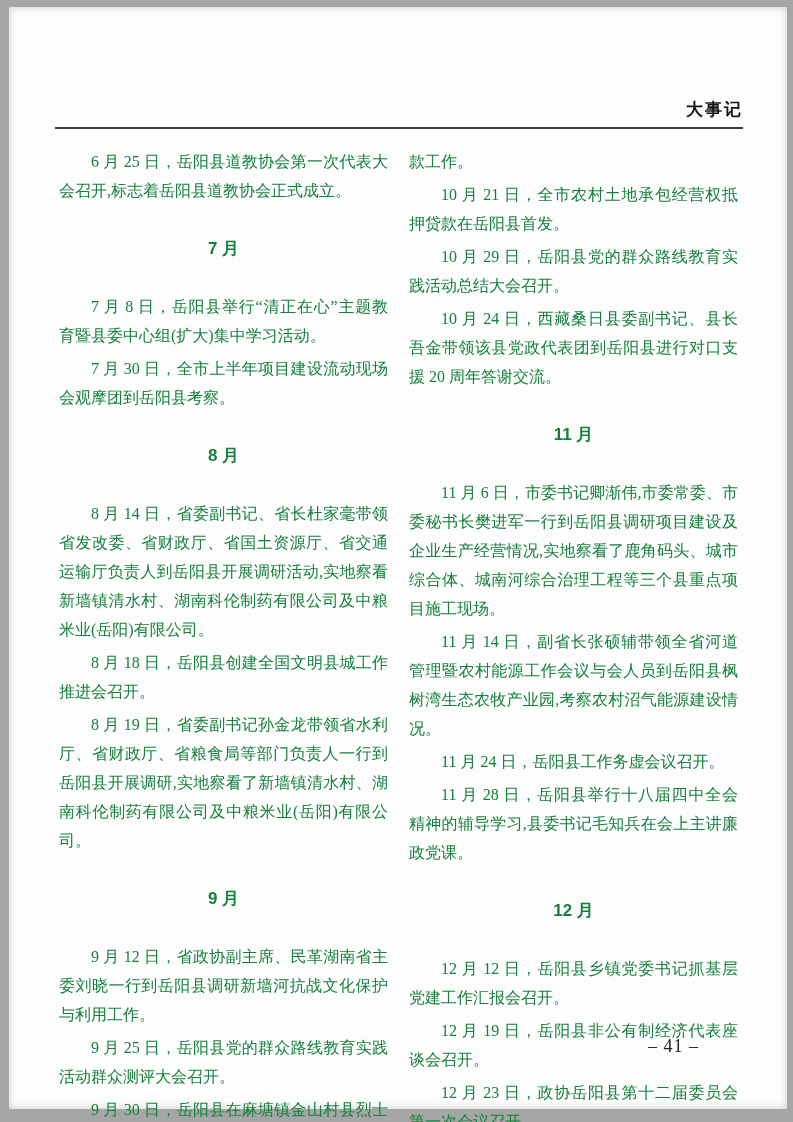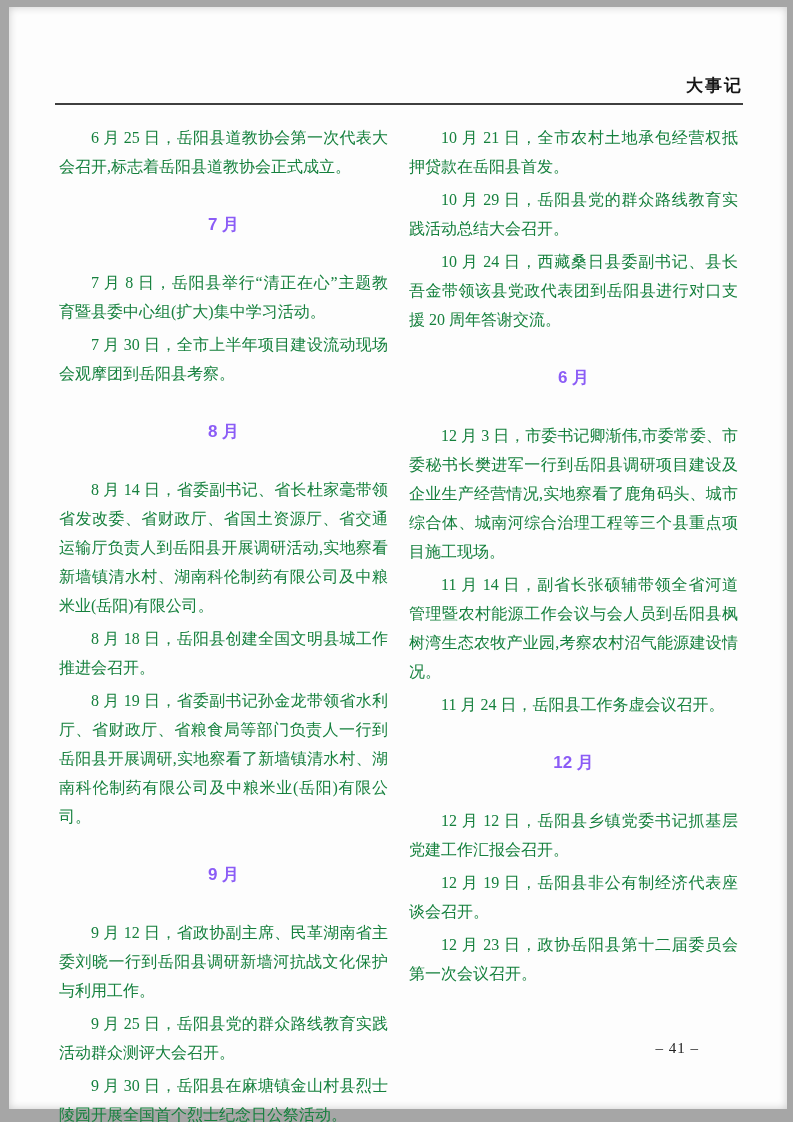--- a/index.html
+++ b/index.html
@@ -12,21 +12,21 @@
   }
   .page {
     position: absolute;
     left: 9px; top: 7px; right: 6px; bottom: 13px;
     background: #fdfdfd;
     box-shadow: inset 0 0 9px rgba(0,0,0,0.20);
   }
   .inner {
     position: absolute; left: 46px; right: 44px; top: 0; bottom: 0;
   }
-  .header { margin-top: 68px; }
+  .header { margin-top: 92px; }
   .header-title {
     text-align: right;
     font-family: "Liberation Sans", "DejaVu Sans", sans-serif;
     font-weight: bold;
     font-size: 17px;
     letter-spacing: 2px;
     color: #151515;
     line-height: 22px;
   }
   .header-rule {
@@ -49,27 +49,27 @@
     text-indent: 2em;
   }
   .entry.continuation { text-indent: 0; }
   .month-header {
     margin: 29px 0;
     font-family: "Liberation Sans", "DejaVu Sans", sans-serif;
     font-size: 17px;
     line-height: 29px;
     font-weight: bold;
     text-align: center;
-    color: #8b5cf6;
+    color: #15803d;
   }
   .footer {
     position: absolute;
     right: 44px;
     bottom: 52px;
-    font-size: 15px;
+    font-size: 18px;
     letter-spacing: 1px;
     color: #222;
   }
 </style>
 </head>
 <body>
 
 <div class="page">
   <div class="inner">
 
@@ -87,27 +87,29 @@
           <h3 class="month-header">8 月</h3>
           <p class="entry">8 月 14 日，省委副书记、省长杜家毫带领省发改委、省财政厅、省国土资源厅、省交通运输厅负责人到岳阳县开展调研活动,实地察看新墙镇清水村、湖南科伦制药有限公司及中粮米业(岳阳)有限公司。</p>
           <p class="entry">8 月 18 日，岳阳县创建全国文明县城工作推进会召开。</p>
           <p class="entry">8 月 19 日，省委副书记孙金龙带领省水利厅、省财政厅、省粮食局等部门负责人一行到岳阳县开展调研,实地察看了新墙镇清水村、湖南科伦制药有限公司及中粮米业(岳阳)有限公司。</p>
           <h3 class="month-header">9 月</h3>
           <p class="entry">9 月 12 日，省政协副主席、民革湖南省主委刘晓一行到岳阳县调研新墙河抗战文化保护与利用工作。</p>
           <p class="entry">9 月 25 日，岳阳县党的群众路线教育实践活动群众测评大会召开。</p>
           <p class="entry">9 月 30 日，岳阳县在麻塘镇金山村县烈士陵园开展全国首个烈士纪念日公祭活动。</p>
         </div>
       <div class="column">
+          <p class="entry continuation">款工作。</p>
           <p class="entry">10 月 21 日，全市农村土地承包经营权抵押贷款在岳阳县首发。</p>
           <p class="entry">10 月 29 日，岳阳县党的群众路线教育实践活动总结大会召开。</p>
           <p class="entry">10 月 24 日，西藏桑日县委副书记、县长吾金带领该县党政代表团到岳阳县进行对口支援 20 周年答谢交流。</p>
-          <h3 class="month-header">6 月</h3>
-          <p class="entry">12 月 3 日，市委书记卿渐伟,市委常委、市委秘书长樊进军一行到岳阳县调研项目建设及企业生产经营情况,实地察看了鹿角码头、城市综合体、城南河综合治理工程等三个县重点项目施工现场。</p>
+          <h3 class="month-header">11 月</h3>
+          <p class="entry">11 月 6 日，市委书记卿渐伟,市委常委、市委秘书长樊进军一行到岳阳县调研项目建设及企业生产经营情况,实地察看了鹿角码头、城市综合体、城南河综合治理工程等三个县重点项目施工现场。</p>
           <p class="entry">11 月 14 日，副省长张硕辅带领全省河道管理暨农村能源工作会议与会人员到岳阳县枫树湾生态农牧产业园,考察农村沼气能源建设情况。</p>
           <p class="entry">11 月 24 日，岳阳县工作务虚会议召开。</p>
+          <p class="entry">11 月 28 日，岳阳县举行十八届四中全会精神的辅导学习,县委书记毛知兵在会上主讲廉政党课。</p>
           <h3 class="month-header">12 月</h3>
           <p class="entry">12 月 12 日，岳阳县乡镇党委书记抓基层党建工作汇报会召开。</p>
           <p class="entry">12 月 19 日，岳阳县非公有制经济代表座谈会召开。</p>
           <p class="entry">12 月 23 日，政协岳阳县第十二届委员会第一次会议召开。</p>
         </div>
     </div>
 
     <div class="footer">– 41 –</div>
 
   </div>

